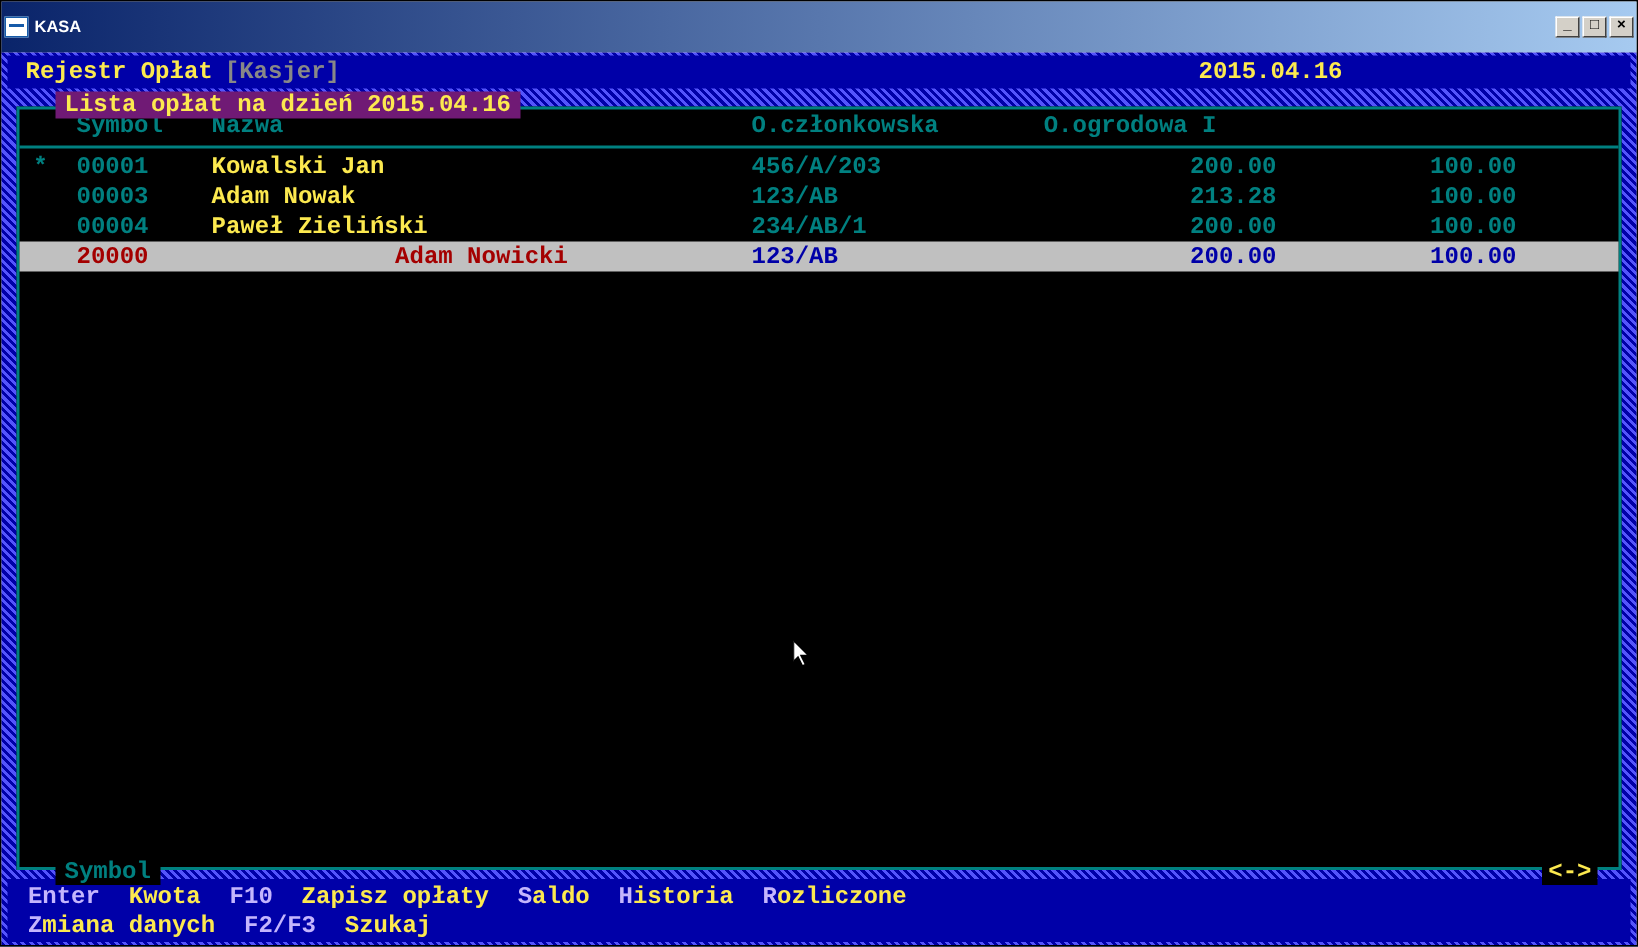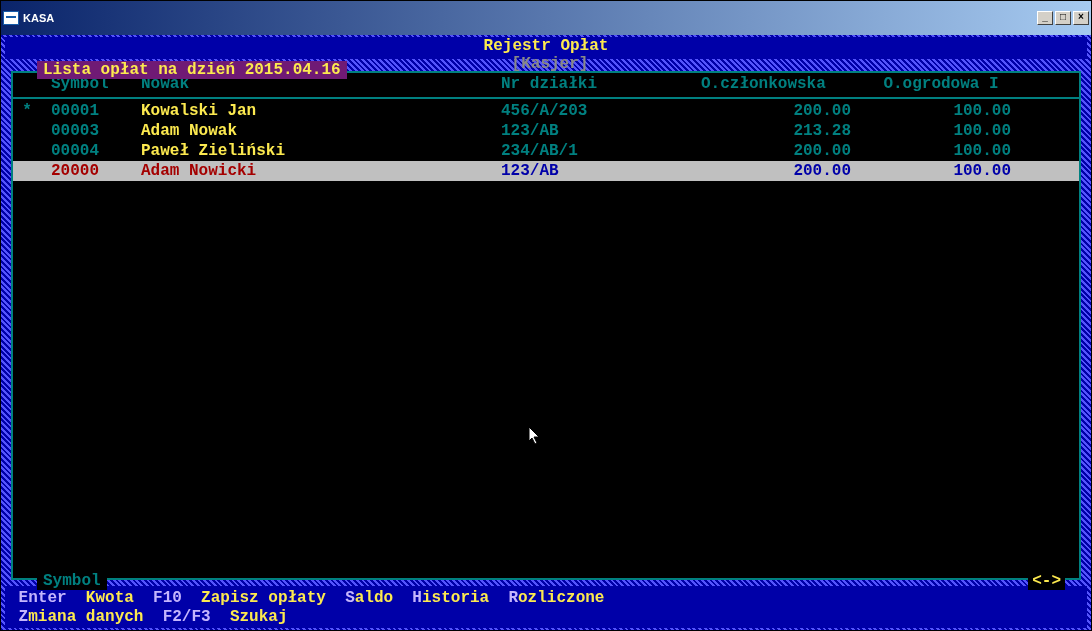--- a/index.html
+++ b/index.html
@@ -73,21 +73,20 @@
       flex-direction: column;
       padding: 2px 4px 2px 4px;
     }
     .header-bar {
       background: #0000a8;
       height: 22px;
       display: flex;
       align-items: center;
       padding: 0 12px;
       margin-bottom: 4px;
-      flex-direction: column;
     }
     .header-title { color: #fce94f; }
     .header-role { color: #888; margin-left: 8px; text-align: center; }
     .header-date { color: #fce94f; margin-left: auto; margin-right: 180px;}
     .terminal-panel {
       background: #000;
       flex: 1;
       border: 2px solid #008080;
       position: relative;
       margin: 8px 6px 6px 6px;
@@ -136,21 +135,21 @@
     }
     .row {
       display: flex;
       color: #008080;
       height: 20px;
       align-items: center;
     }
     .row .cname { color: #fce94f; }
     .row.selected { background: #c0c0c0; }
     .row.selected .cmark { background: #000;}
-    .row.selected .cname { color: #a40000; }
+    .row.selected .cname { color: #a40000; text-align: center; }
     .row.selected { color: #0000a8; }
     .row.selected .csymbol { color: #a40000; }
     .footer-bar {
       background: #0000a8;
       padding: 2px 4px;
       min-height: 42px;
       display: flex;
       flex-wrap: wrap;
       gap: 0;
       align-items: center;
@@ -184,24 +183,23 @@
       <span class="header-role">[Kasjer]</span>
       <span class="header-date">2015.04.16</span>
     </div>
 
     <div class="terminal-panel">
       <div class="panel-title"> Lista opłat na dzień 2015.04.16 </div>
 
       <div class="columns-header">
         <div class="cmark"></div>
         <div class="csymbol">Symbol</div>
-        <div class="cname">Nowak</div>
-        <div class="cplot">Nr działki</div>
+        <div class="cname">Nazwa</div>
         <div class="cmember" style="text-align:left;">O.członkowska</div>
-        <div class="cgarden" style="text-align:center;font-family:Liberation Mono, monospace;">O.ogrodowa I</div>
+        <div class="cgarden" style="text-align:right;font-family:Liberation Mono, monospace;">O.ogrodowa I</div>
       </div>
       <div class="divider"></div>
 
       <div class="rows" id="rows">
           <div class="row">
             <div class="cmark">*</div>
             <div class="csymbol">00001</div>
             <div class="cname">Kowalski Jan</div>
             <div class="cplot">456/A/203</div>
             <div class="cmember">200.00</div>

